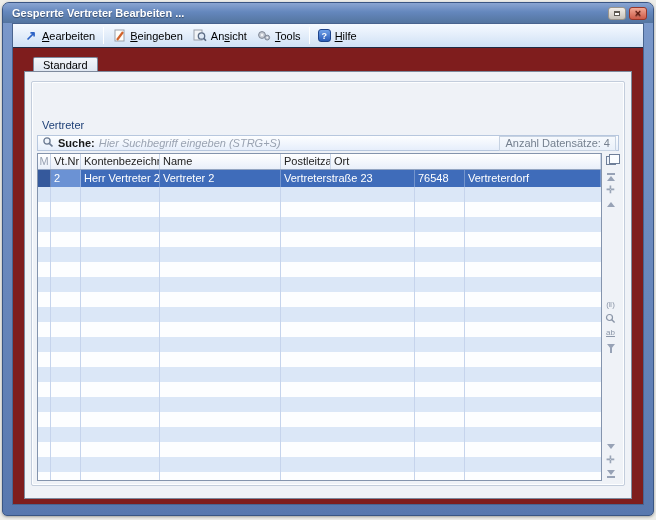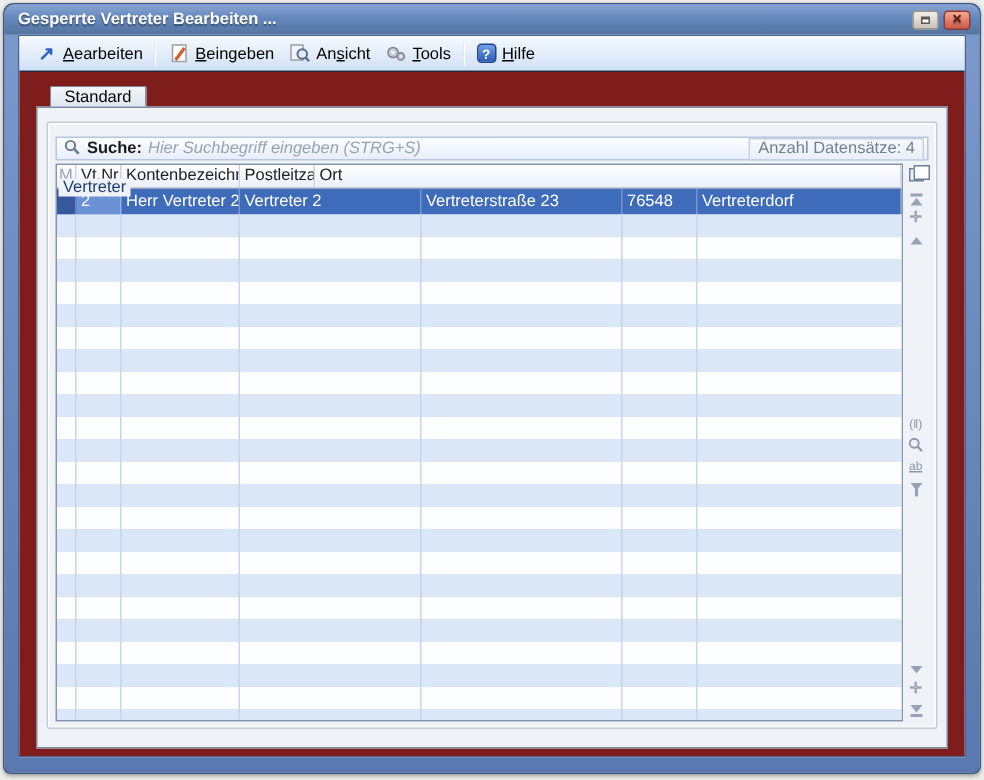--- a/index.html
+++ b/index.html
@@ -46,21 +46,21 @@
     display:flex; flex-direction:column; padding:4px 4px 10px; min-height:0; }
 
   
   .groupbox { flex:1; position:relative; border:1px solid #c3cddc; border-radius:2px;
     box-shadow:inset 0 0 0 1px #fdfeff; margin:5px 2px 2px; padding:9px 5px 4px;
     display:flex; flex-direction:column; min-height:0; }
   .groupbox-label { position:absolute; top:-7px; left:7px; background:#eff2f7; padding:0 3px; color:#1d3f76;margin-top:44px; }
 
   
   .searchbar { height:16px; flex:none; display:flex; align-items:center; gap:4px; padding:0 2px 0 4px;
-    background:linear-gradient(#fdfeff,#e6eefb); border:1px solid #b7c7de; }
+    background:linear-gradient(#fdfeff,#e6eefb); border:1px solid #b7c7de;margin-top:44px; }
   .search-label { font-weight:bold; color:#1a1a1a; }
   .search-placeholder { font-style:italic; color:#9aa3b2; flex:1; white-space:nowrap; overflow:hidden; }
   .count-box { color:#75808f; background:linear-gradient(#f6f9fd,#e9f0fa); border:1px solid #c6d2e2;
     padding:0 5px; line-height:13px; white-space:nowrap; }
 
   
   .gridwrap { flex:1; display:flex; margin-top:2px; min-height:0; }
   .grid { flex:1; border:1px solid #8494ad; background:#fff; display:flex; flex-direction:column; min-width:0; }
   .grow { display:flex; }
   .grow .c0 { width:13px; } .grow .c1 { width:30px; } .grow .c2 { width:79px; }
@@ -176,20 +176,21 @@
             <span class="search-placeholder">Hier Suchbegriff eingeben (STRG+S)</span>
             <span class="count-box">Anzahl Datensätze: 4</span>
           </div>
 
           <div class="gridwrap">
             <div class="grid">
               <div class="grow headrow">
                 <span class="cell c0">M</span>
                 <span class="cell c1">Vt.Nr</span>
                 <span class="cell c2">Kontenbezeichnung</span>
+                <span class="cell c3">Name</span>
                 <span class="cell c5">Postleitzahl</span>
                 <span class="cell c6">Ort</span>
               </div>
               <div class="grow datarow">
                 <span class="cell c0"></span>
                 <span class="cell c1">2</span>
                 <span class="cell c2">Herr Vertreter 2</span>
                 <span class="cell c3">Vertreter 2</span>
                 <span class="cell c4">Vertreterstraße 23</span>
                 <span class="cell c5">76548</span>

